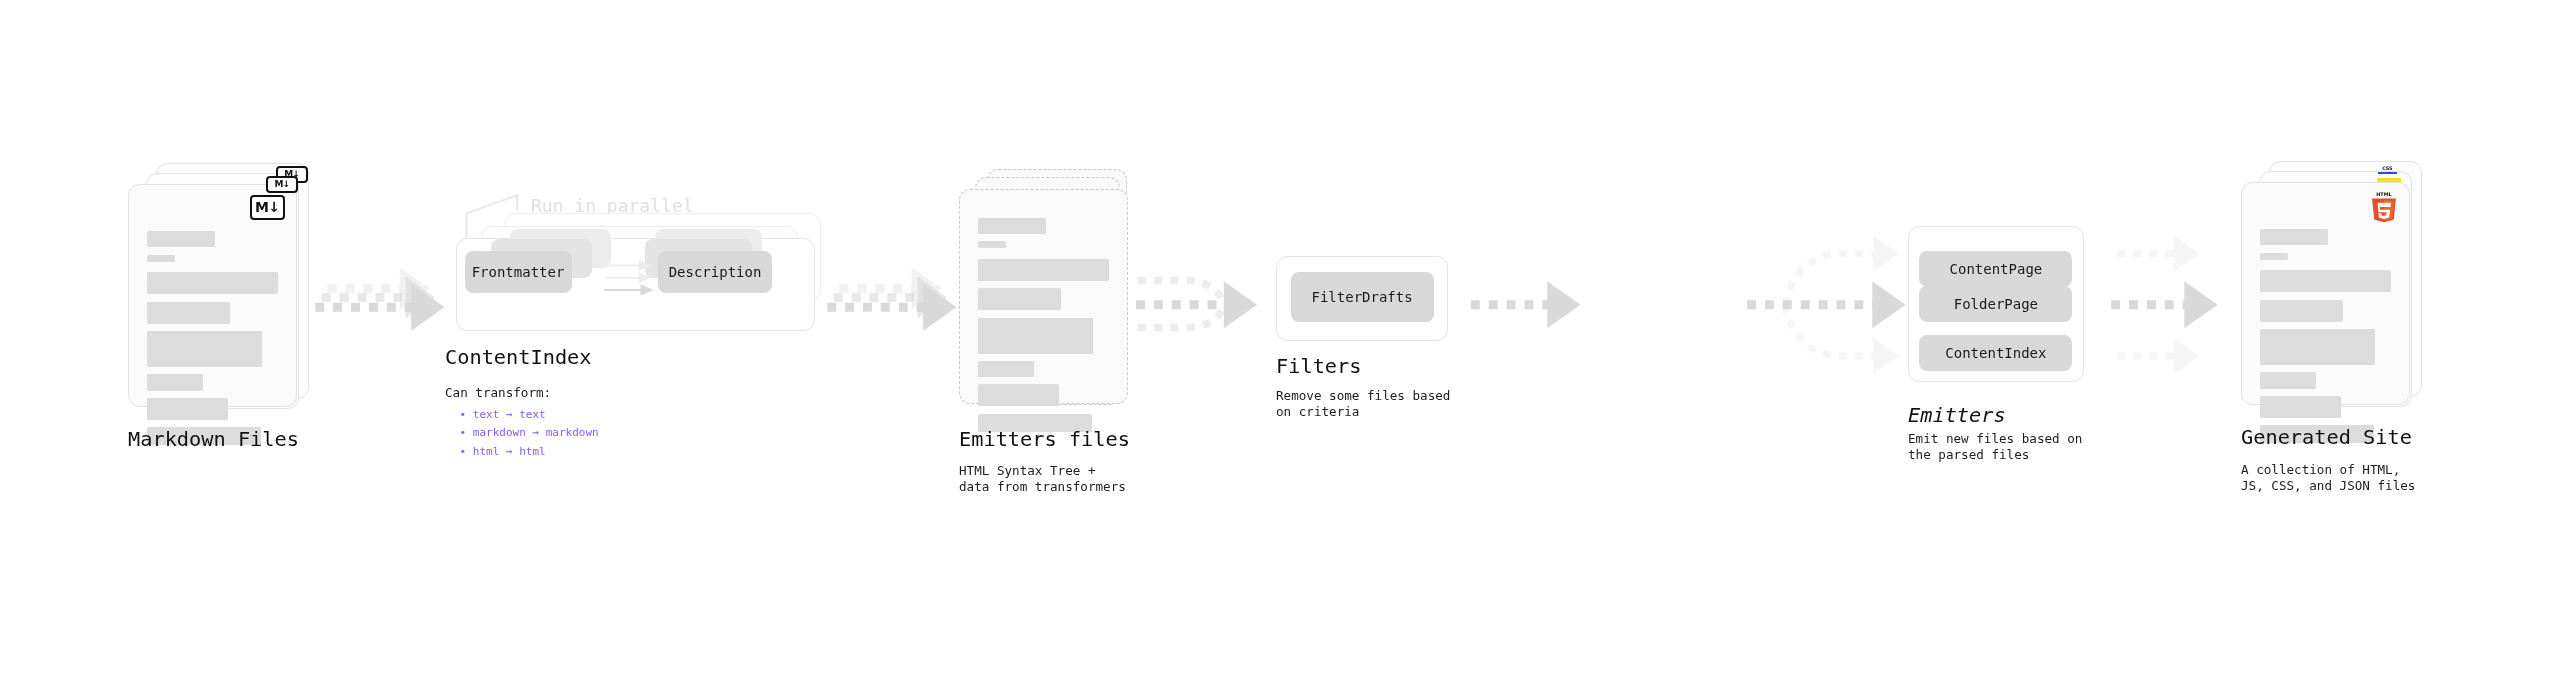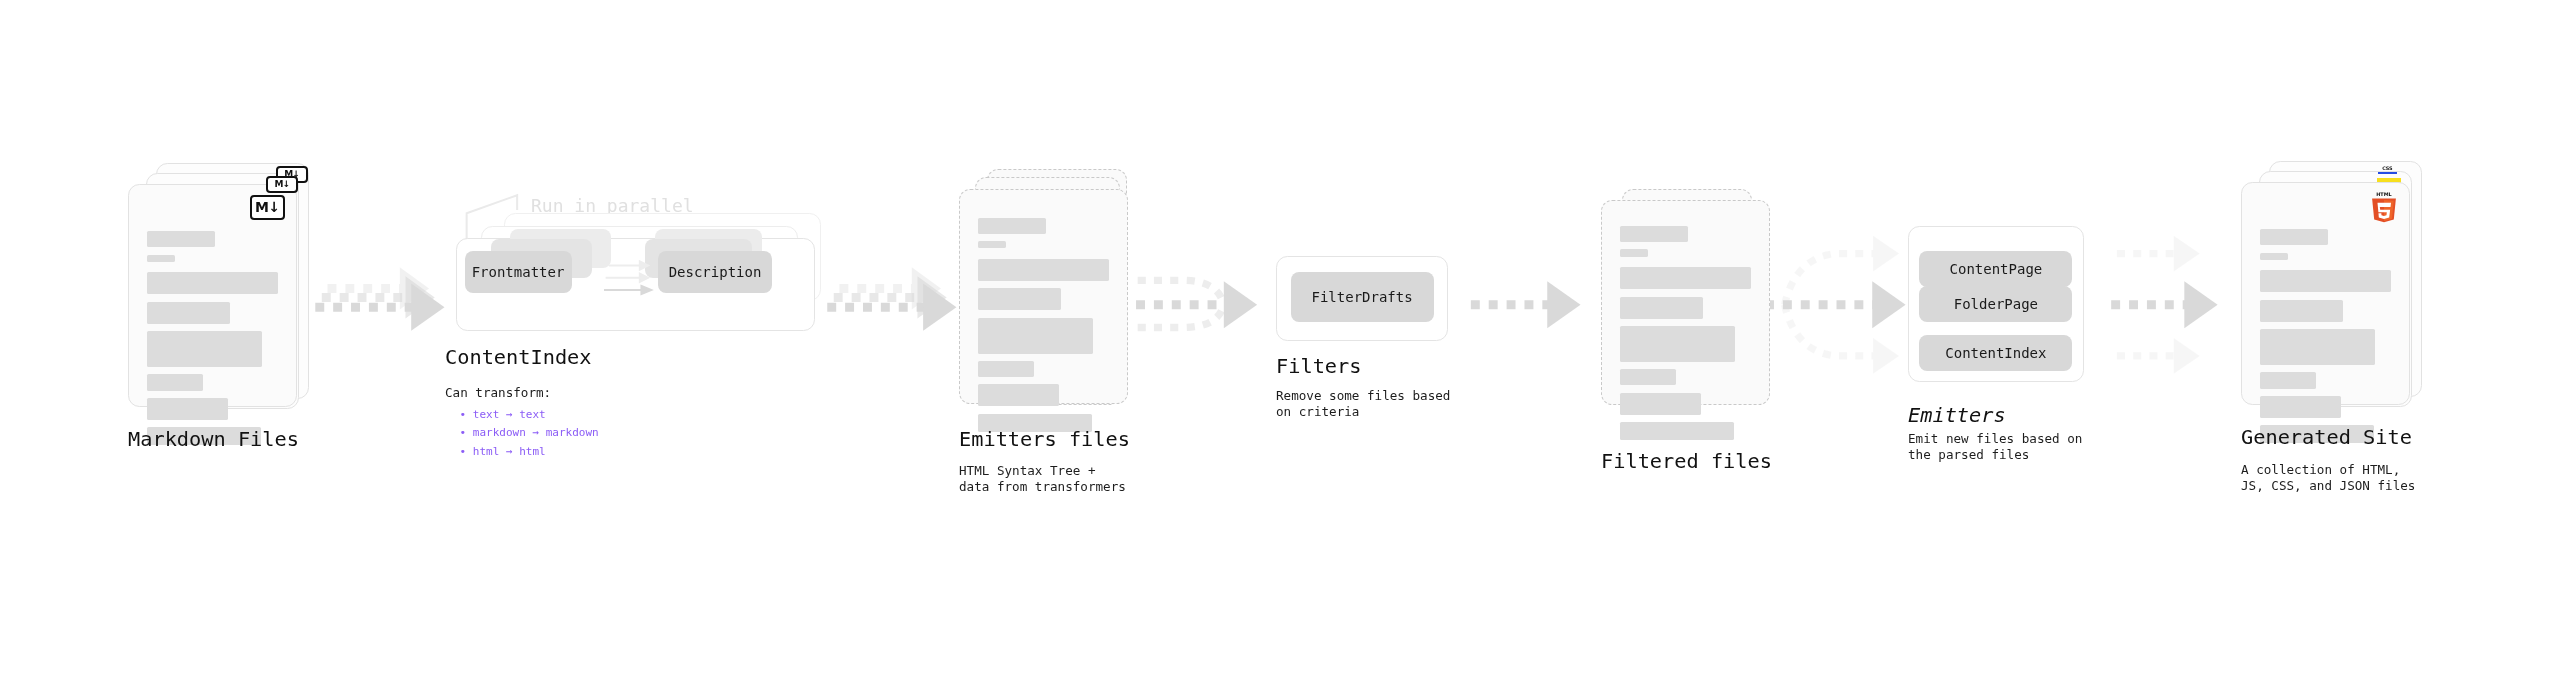--- a/index.html
+++ b/index.html
@@ -277,38 +277,20 @@
   </div>
 
   <div class="stage" style="left:1276px;top:256px;">
     <div class="gbox" style="left:0px;top:0px;width:172px;height:85px;"></div>
     <div class="pill" style="left:14.6px;top:16.3px;width:143px;height:50px;">FilterDrafts</div>
     <div class="title" style="left:0px;top:98px;">Filters</div>
     <div class="sub" style="left:0px;top:132px;">Remove some files based
 on criteria</div>
   </div>
 
-  <div class="stage" style="left:1601px;top:189px;">
-    <div class="stack" style="width:175px;height:223px;">
-      <div class="card dashed" style="left:21px;top:0;width:130px;height:215px;"></div>
-      <div class="card dashed" style="left:0;top:11.4px;width:169px;height:205px;">
-        <div class="card-body" style="top:24.4px;">
-          <div class="bar" style="width:52%;height:16.3px;"></div>
-          <div class="bar" style="width:21%;height:7.3px;"></div>
-          <div class="bar" style="width:100%;height:22px;margin-top:3.3px;"></div>
-          <div class="bar" style="width:63%;height:22px;"></div>
-          <div class="bar" style="width:88%;height:36px;"></div>
-          <div class="bar" style="width:43%;height:16.3px;"></div>
-          <div class="bar" style="width:62%;height:22px;"></div>
-          <div class="bar" style="width:87%;height:18px;"></div>
-        </div>
-      </div>
-    </div>
-    <div class="title" style="left:0px;top:260px;">Filtered files</div>
-  </div>
 
   <div class="stage" style="left:1908px;top:226px;">
     <div class="gbox" style="left:0px;top:0px;width:176px;height:156px;"></div>
     <div class="pill" style="left:11.4px;top:25px;width:153px;height:36px;">ContentPage</div>
     <div class="pill" style="left:11.4px;top:60px;width:153px;height:36px;">FolderPage</div>
     <div class="pill" style="left:11.4px;top:109px;width:153px;height:36px;">ContentIndex</div>
     <div class="title" style="left:0px;top:177px;font-style:italic;">Emitters</div>
     <div class="sub" style="left:0px;top:205px;">Emit new files based on
 the parsed files</div>
   </div>

